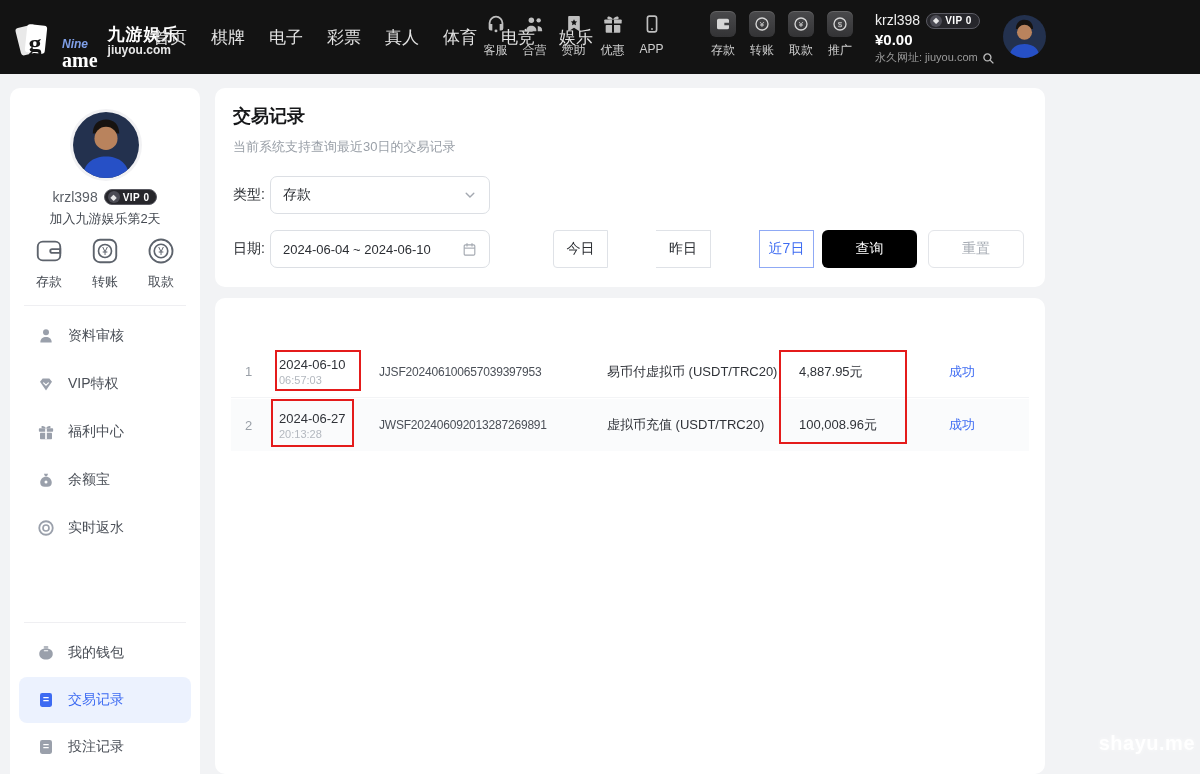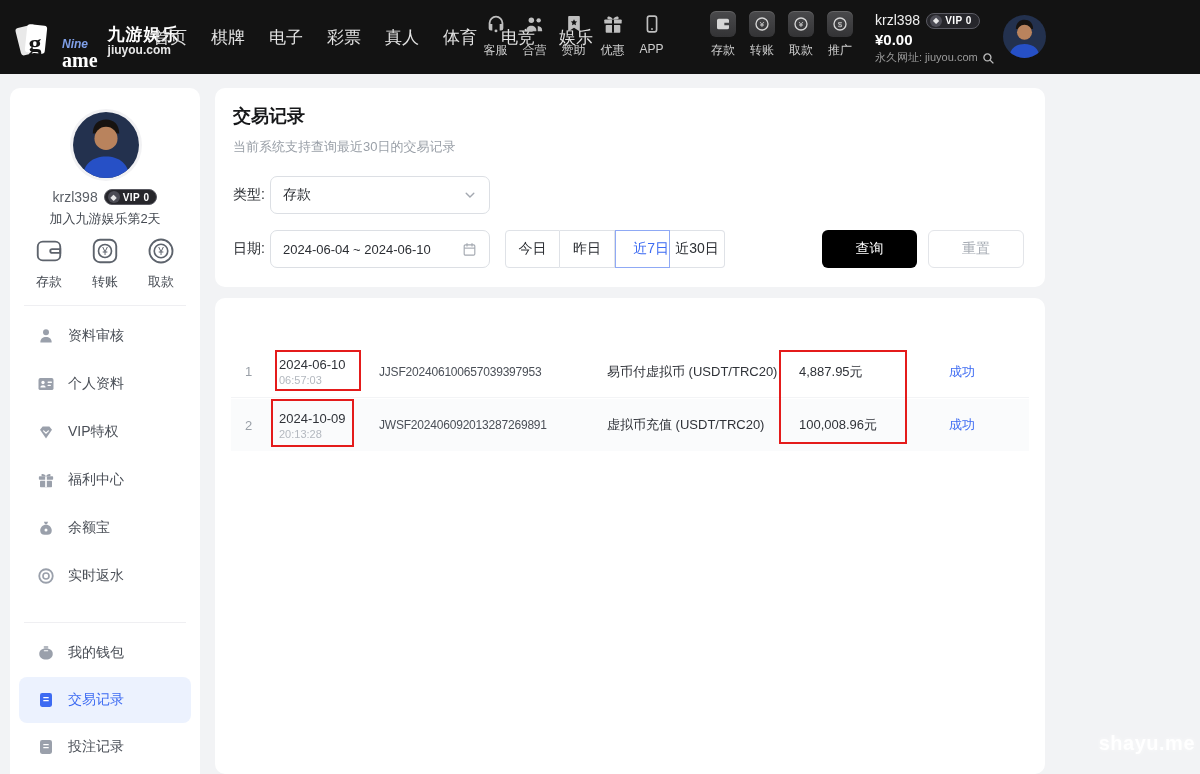--- a/index.html
+++ b/index.html
@@ -56,24 +56,24 @@
   .mitem.active .lbl { color:#3d6bf2; }
   
   .filter-card { position:absolute; left:215px; top:88px; width:830px; height:199px; background:#fff; border-radius:10px; }
   .page-title { position:absolute; left:18px; top:16px; font-size:18px; font-weight:bold; color:#17181a; }
   .page-sub { position:absolute; left:18px; top:50px; font-size:13px; color:#9aa0a8; }
   .f-label { position:absolute; font-size:14px; color:#2b2e33; }
   .sel-box { position:absolute; left:55px; width:220px; height:38px; border:1px solid #dcdfe4; border-radius:7px; background:#fff; display:flex; align-items:center; padding:0 12px; font-size:14px; color:#2b2e33; cursor:pointer; }
   .sel-box .grow { flex:1; }
   .chev { color:#a3a8b0; }
   .seg { position:absolute; left:290px; top:142px; display:flex; height:38px; }
-  .seg button { width:55px; height:38px; background:#fff; border:1px solid #dfe2e7; border-left:none; font-size:14px; color:#2b2e33; cursor:pointer; font-family:inherit; }
+  .seg button { width:55px; height:38px; background:#fff; border:1px solid #dfe2e7; border-left:none; font-size:14px; color:#2b2e33; cursor:pointer; font-family:inherit;margin-left:48px; }
   .seg button:first-child { border-left:1px solid #dfe2e7; border-radius:4px 0 0 4px; }
   .seg button:last-child { border-radius:0 4px 4px 0; }
-  .seg button.on { color:#3d6bf2; border:1px solid #8fa9f5; position:relative; z-index:2;text-align:right; }
+  .seg button.on { color:#3d6bf2; border:1px solid #8fa9f5; position:relative; z-index:2; }
   .btn-query { position:absolute; left:607px; top:142px; width:95px; height:38px; background:#000000; color:#fff; border:none; border-radius:6px; font-size:14px; cursor:pointer; font-family:inherit; }
   .btn-reset { position:absolute; left:713px; top:142px; width:96px; height:38px; background:#fff; color:#a7acb4; border:1px solid #e3e5e9; border-radius:6px; font-size:14px; cursor:pointer; font-family:inherit; }
   .table-card { position:absolute; left:215px; top:298px; width:830px; height:476px; background:#fff; border-radius:10px; }
   .thead { position:absolute; left:16px; top:14px; width:798px; height:34px; background:#f6f7f9; border-radius:3px; display:flex; align-items:center; font-size:12px; color:#8f959e; }
   .trow { position:absolute; left:16px; width:798px; height:52px; display:flex; align-items:center; font-size:13px; color:#2f3238; }
   .trow.r0 { top:48px; border-bottom:1px solid #f3f4f6; }
   .trow.r1 { top:101px; background:#fafbfc; }
   .c1{width:40px; padding-left:14px;} .c2{width:100px; padding-left:8px;} .c3{width:228px; padding-left:8px;}
   .c4{width:192px; padding-left:8px;} .c5{width:150px; padding-left:8px;} .c6{width:48px; padding-left:8px;} .c7{width:40px; padding-left:8px;}
   .cell-no { color:#9aa0a8; }
@@ -286,30 +286,20 @@
   <div class="menu" style="top:224px">
     <div class="mitem">
       <svg width="18" height="18" viewBox="0 0 24 24" fill="currentColor">
           <circle cx="12" cy="7" r="4"></circle>
           <path d="M4.5 20.5v-.8c0-3.8 3.3-6.5 7.5-6.5s7.5 2.7 7.5 6.5v.8z"></path>
         </svg>
       <span class="lbl">资料审核</span>
     </div>
     <div class="mitem">
       <svg width="18" height="18" viewBox="0 0 24 24">
-          <rect x="2" y="4" width="20" height="16" rx="2.5" fill="currentColor"></rect>
-          <circle cx="8" cy="10" r="2.2" fill="#fff"></circle>
-          <path d="M4.5 16.8c0-2 1.6-3.1 3.5-3.1s3.5 1.1 3.5 3.1z" fill="#fff"></path>
-          <rect x="14" y="8.8" width="6" height="1.8" rx=".9" fill="#fff"></rect>
-          <rect x="14" y="13" width="4.5" height="1.8" rx=".9" fill="#fff"></rect>
-        </svg>
-      <span class="lbl">个人资料</span>
-    </div>
-    <div class="mitem">
-      <svg width="18" height="18" viewBox="0 0 24 24">
           <path d="M4 9l3.5-4.5h9L20 9l-8 11.5z" fill="currentColor"></path>
           <path d="M8.8 10.5l3.2 3.2 3.2-3.2" stroke="#fff" stroke-width="1.6" fill="none" stroke-linecap="round"></path>
         </svg>
       <span class="lbl">VIP特权</span>
     </div>
     <div class="mitem">
       <svg width="18" height="18" viewBox="0 0 24 24" fill="currentColor">
           <rect x="2.5" y="7" width="19" height="4.5" rx="1"></rect>
           <rect x="4" y="13" width="16" height="8.5" rx="1"></rect>
           <rect x="10.9" y="7" width="2.2" height="14.5" fill="#fff"></rect>
@@ -408,21 +398,21 @@
     <span class="c3 cell-order">JJSF202406100657039397953</span>
     <span class="c4">易币付虚拟币 (USDT/TRC20)</span>
     <span class="c5">4,887.95元</span>
     <span class="c6 cell-status">成功</span>
     <span class="c7"></span>
   </div>
 
   <div class="trow r1">
     <span class="c1 cell-no">2</span>
     <span class="c2 cell-date">
-      <div class="d">2024-10-09</div>
+      <div class="d">2024-06-27</div>
       <div class="t">20:13:28</div>
     </span>
     <span class="c3 cell-order">JWSF202406092013287269891</span>
     <span class="c4">虚拟币充值 (USDT/TRC20)</span>
     <span class="c5">100,008.96元</span>
     <span class="c6 cell-status">成功</span>
     <span class="c7"></span>
   </div>
 
   <div class="red-box rb-d1"></div>

